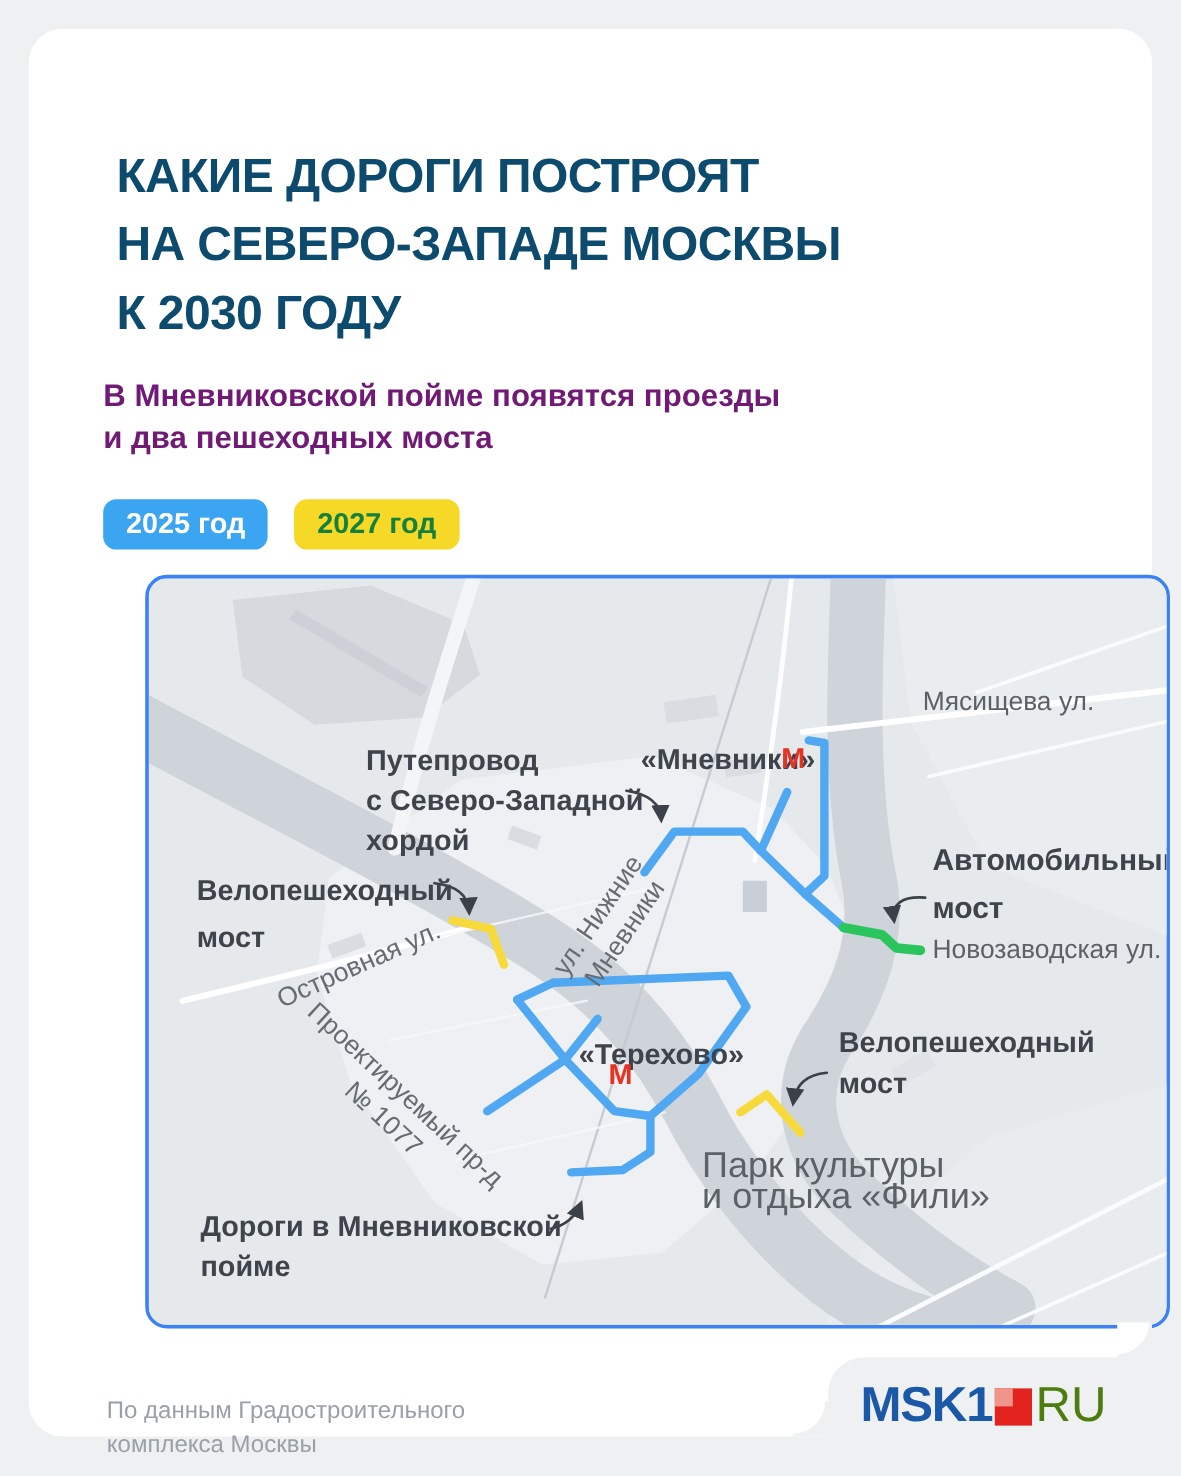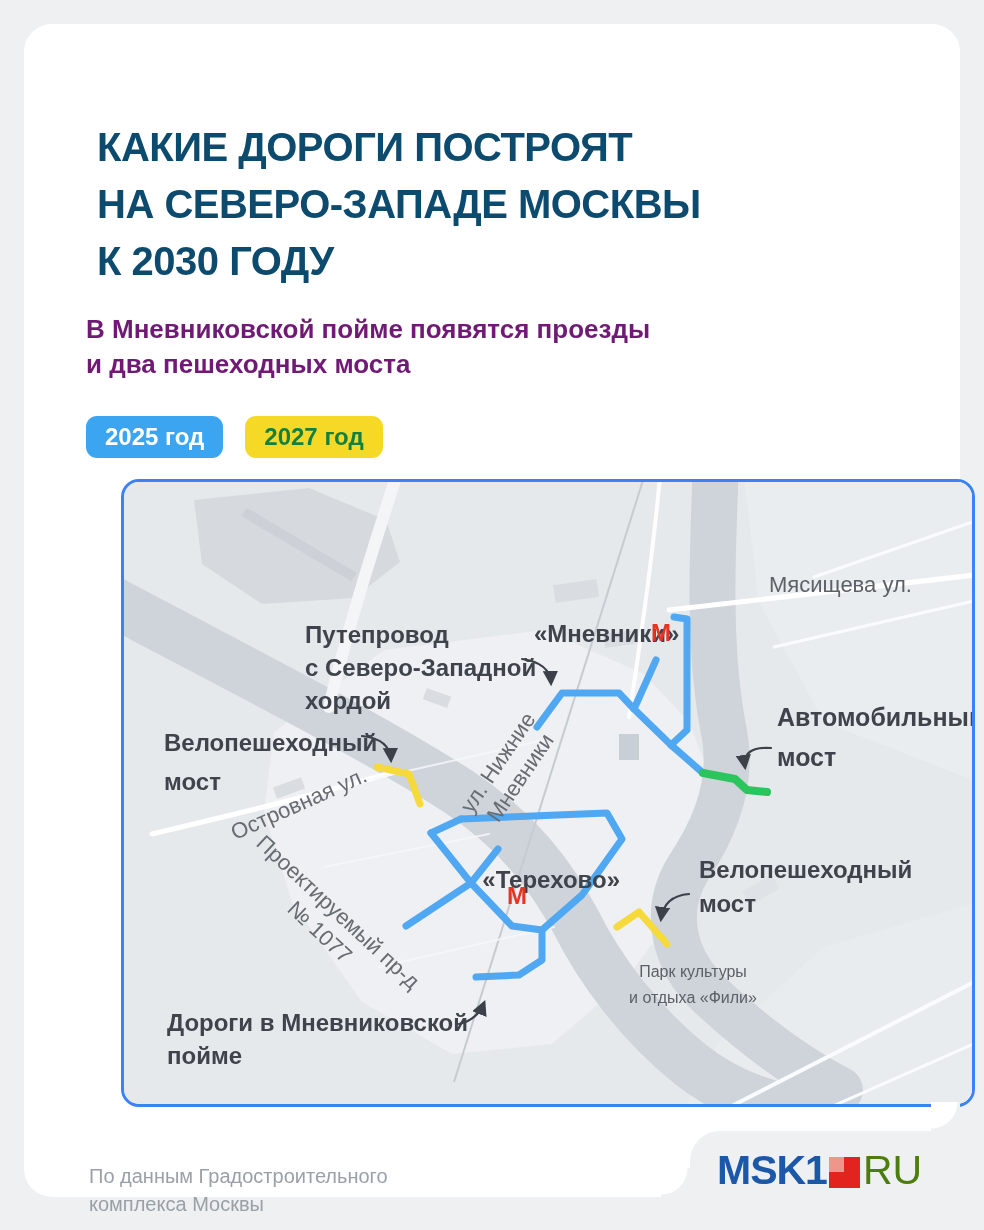--- a/index.html
+++ b/index.html
@@ -142,28 +142,29 @@
 мост</div>
 
       <div class="mlbl lbl-street rot" style="left:175px;top:322px;font-size:22px;transform:translate(-50%,-50%) rotate(-24deg);">Островная ул.</div>
 
       <div class="mlbl lbl-street rot" style="left:385px;top:288px;font-size:22px;line-height:27px;text-align:center;transform:translate(-50%,-50%) rotate(-56deg);">ул. Нижние
 Мневники</div>
 
       <div class="mlbl lbl-dark" style="left:653px;top:215px;font-size:25px;line-height:40px;">Автомобильный
 мост</div>
 
+      <div class="mlbl lbl-gray" style="left:653px;top:296px;font-size:22px;">Новозаводская ул.</div>
 
       <div class="mlbl lbl-dark" style="left:330px;top:384px;width:166px;text-align:right;font-size:24px;">«Терехово»</div>
       <span class="metro-m" style="left: 380px; top: 402px; width: 26px; text-align: center; color: rgb(230, 51, 34);">М</span>
 
       <div class="mlbl lbl-dark" style="left:575px;top:371px;font-size:24px;line-height:34px;">Велопешеходный
 мост</div>
 
-      <div class="mlbl lbl-gray rot" style="left:569px;top:503px;font-size:16px;line-height:26px;text-align:center;transform:translate(-50%,-50%);">Парк культуры
+      <div class="mlbl lbl-gray rot" style="left:581px;top:503px;font-size:30px;line-height:26px;text-align:left;transform:translate(-50%,-50%);">Парк культуры
 и отдыха «Фили»</div>
 
       <div class="mlbl lbl-street rot" style="left:205px;top:440px;font-size:22px;line-height:27px;text-align:center;transform:translate(-50%,-50%) rotate(43deg);">Проектируемый пр-д
 № 1077</div>
 
       <div class="mlbl lbl-dark" style="left:43px;top:524px;font-size:24px;line-height:33px;">Дороги в Мневниковской
 пойме</div>
     </div>
 
     <div class="source">По данным Градостроительного

